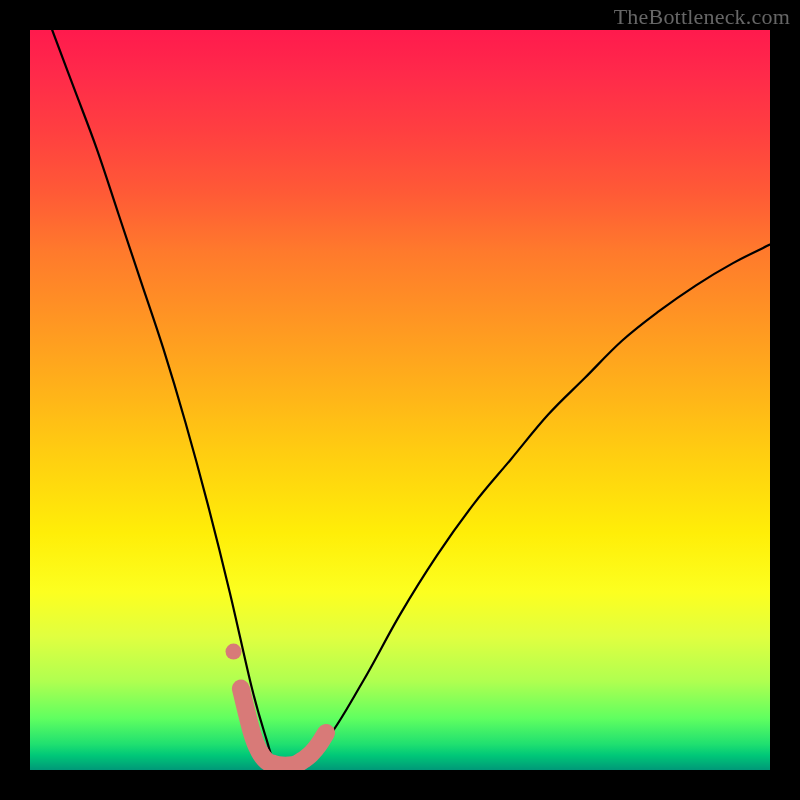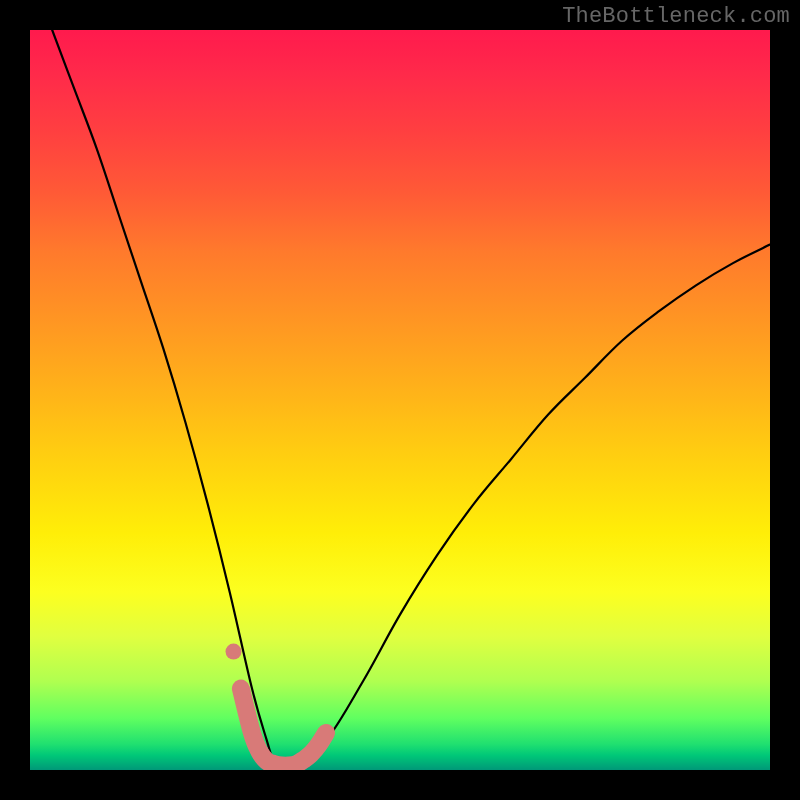--- a/index.html
+++ b/index.html
@@ -7,21 +7,21 @@
   .frame {
     position: relative;
     width: 800px;
     height: 800px;
     background: #000;
   }
   .watermark {
     position: absolute;
     top: 4px;
     right: 10px;
-    font-family: Liberation Mono, monospace;
+    font-family: Liberation Serif, serif;
     font-size: 22px;
     font-weight: 500;
     color: #666;
     letter-spacing: 0.2px;
     z-index: 50;
   }
   .plot-area {
     position: absolute;
     left: 30px;
     top: 30px;

